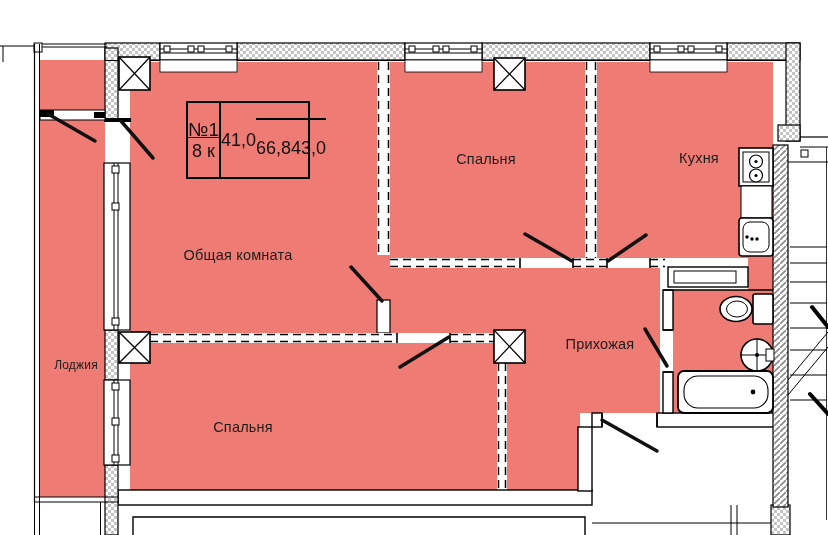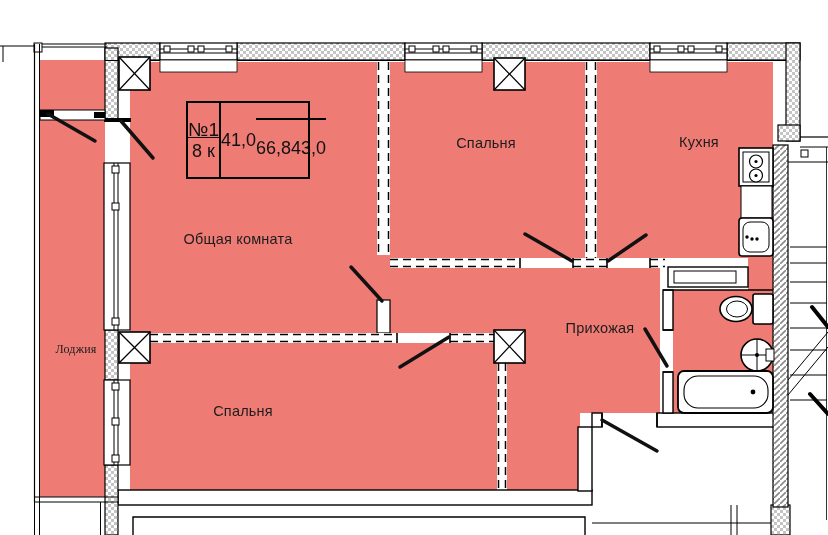--- a/index.html
+++ b/index.html
@@ -1,22 +1,22 @@
 <!DOCTYPE html>
 <html style="--room-fill: #ee7b74;"><head>
 <meta charset="utf-8">
 <style>
   html,body{margin:0;padding:0;background:#fff;}
   #stage{position:relative;width:828px;height:535px;background:#fff;overflow:hidden;
          font-family:"Liberation Sans","DejaVu Sans",sans-serif;}
   #plan-svg{position:absolute;left:0;top:0;}
   .room-fill{fill:var(--room-fill,#ee7b74);}
   .room-label{position:absolute;transform:translate(-50%,-50%);color:#1d1d1d;
-              font-size:14.5px;white-space:nowrap;letter-spacing:.2px;}
-  .room-label.small{font-size:12px;font-family:Liberation Serif, serif;}
+              font-size:14.5px;white-space:nowrap;letter-spacing:.2px;margin-top:16px;}
+  .room-label.small{font-size:12px;}
   
   #info-box{position:absolute;left:186px;top:101px;width:124px;height:78px;
             border:2px solid #000;display:flex;box-sizing:border-box;color:#111;}
   #info-left{width:58px;border-right:2px solid #000;display:flex;flex-direction:column;
              align-items:center;justify-content:center;line-height:1.15;box-sizing:border-box;}
   #info-left .num{font-size:19px;text-decoration:underline;}
   #info-left .rooms{font-size:18px;}
   #info-right{flex:1;display:flex;flex-direction:row;box-sizing:border-box;}
   #info-right .cell{flex:1;display:flex;align-items:center;justify-content:center;
                     font-size:18px;box-sizing:border-box;}

